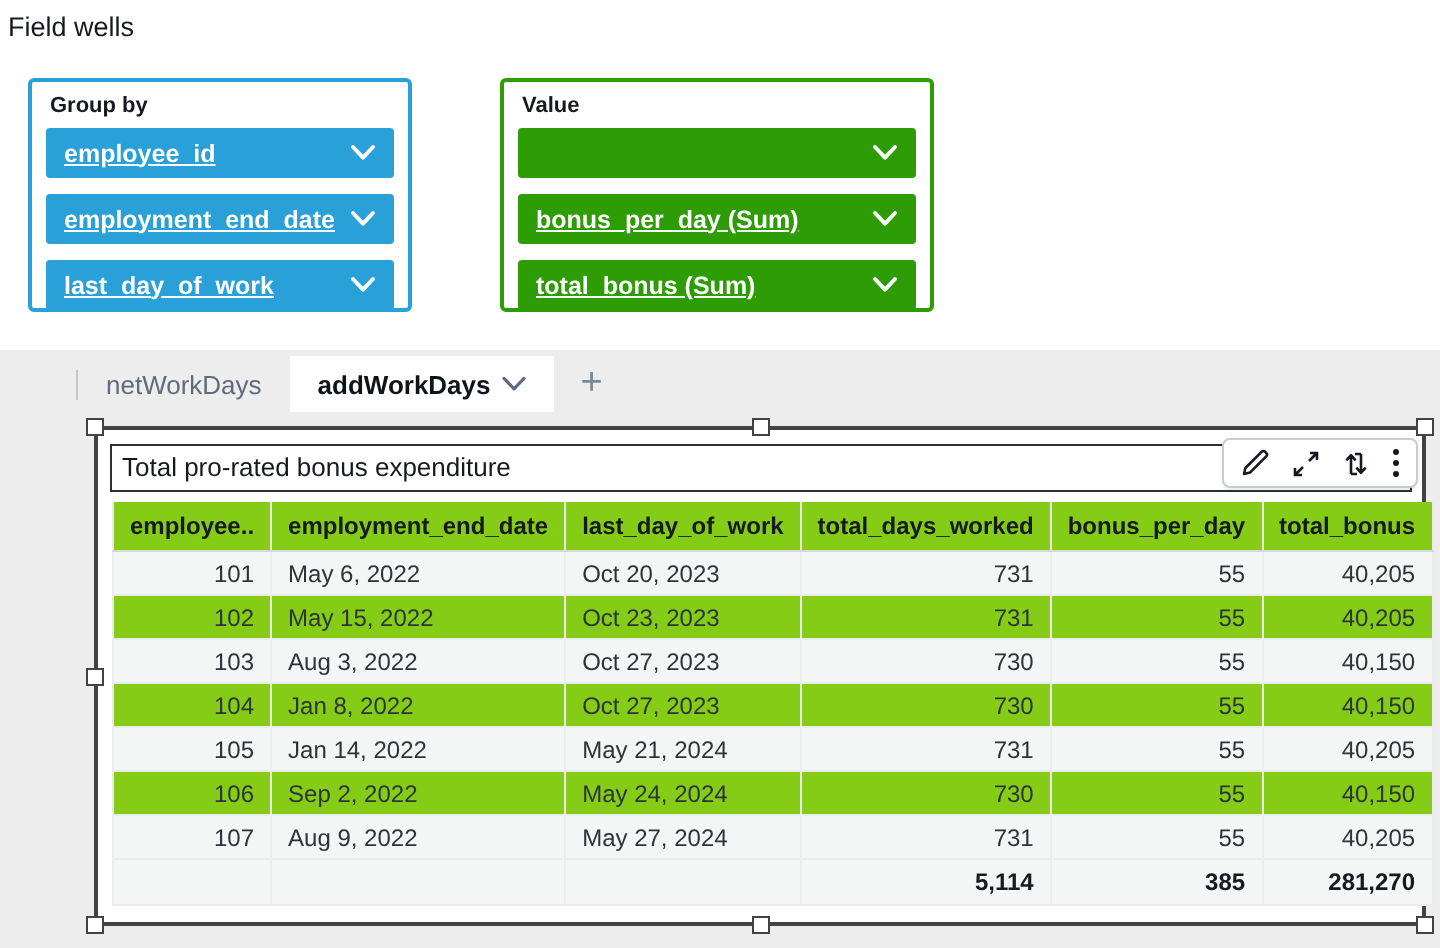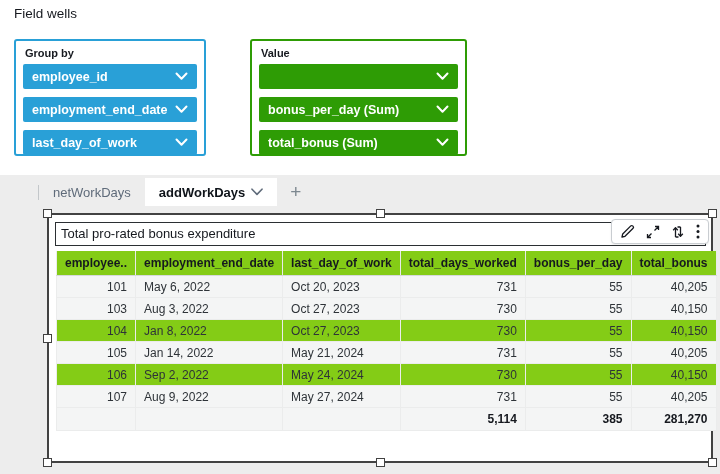--- a/index.html
+++ b/index.html
@@ -1,26 +1,26 @@
 <!DOCTYPE html>
 <html style="--blue: #29A0D7; --green: #2E9C05;"><head>
 <meta charset="utf-8">
 <style>
   html,body{margin:0;padding:0;background:#fff;}
   .app{position:relative;width:720px;height:474px;background:#ffffff;
        font-family:"Liberation Sans",sans-serif;color:#16191f;overflow:hidden;}
 
   
-  .fw-title{position:absolute;left:14px;top:6px;font-size:13.5px;color:#16191f;}
+  .fw-title{position:absolute;left:4px;top:6px;font-size:13.5px;color:#16191f;}
   .well{position:absolute;top:39px;height:117px;background:#fff;border-radius:3px;box-sizing:border-box;}
   .well.groupby{left:14px;width:192px;border:2px solid var(--blue);}
   .well.value{left:250px;width:217px;border:2px solid var(--green);}
   .well-label{font-size:11px;font-weight:bold;color:#16191f;margin:6px 0 5px 9px;}
   .pill{height:25px;margin:0 7px 8px 7px;border-radius:2px;display:flex;align-items:center;
-        padding:4px 9px;color:#fff;font-size:12.5px;font-weight:bold;cursor:pointer;box-sizing:border-box;}
+        padding:4px 9px;color:#fff;font-size:12.5px;font-weight:bold;cursor:pointer;box-sizing:border-box;text-decoration:underline;}
   .pill.blue{background:var(--blue);}
   .pill.green{background:var(--green);}
   .pill .spacer{flex:1;}
   .pill svg{flex:none;}
 
   
   .sheet{position:absolute;left:0;top:175px;width:720px;height:299px;background:#ededed;}
   .tabs{position:absolute;left:38px;top:3px;height:28px;display:flex;align-items:stretch;}
   .tab-divider{width:1px;height:15px;background:#c3c7ca;align-self:center;}
   .tab{display:flex;align-items:center;padding:0 14px;font-size:13px;cursor:pointer;}
@@ -196,20 +196,28 @@
           </thead>
         <tbody>
             <tr class="alt">
               <td class="right">101</td>
               <td class="left">May 6, 2022</td>
               <td class="left">Oct 20, 2023</td>
               <td class="right">731</td>
               <td class="right">55</td>
               <td class="right">40,205</td>
             </tr>
+            <tr>
+              <td class="right">102</td>
+              <td class="left">May 15, 2022</td>
+              <td class="left">Oct 23, 2023</td>
+              <td class="right">731</td>
+              <td class="right">55</td>
+              <td class="right">40,205</td>
+            </tr>
             <tr class="alt">
               <td class="right">103</td>
               <td class="left">Aug 3, 2022</td>
               <td class="left">Oct 27, 2023</td>
               <td class="right">730</td>
               <td class="right">55</td>
               <td class="right">40,150</td>
             </tr>
             <tr>
               <td class="right">104</td>

